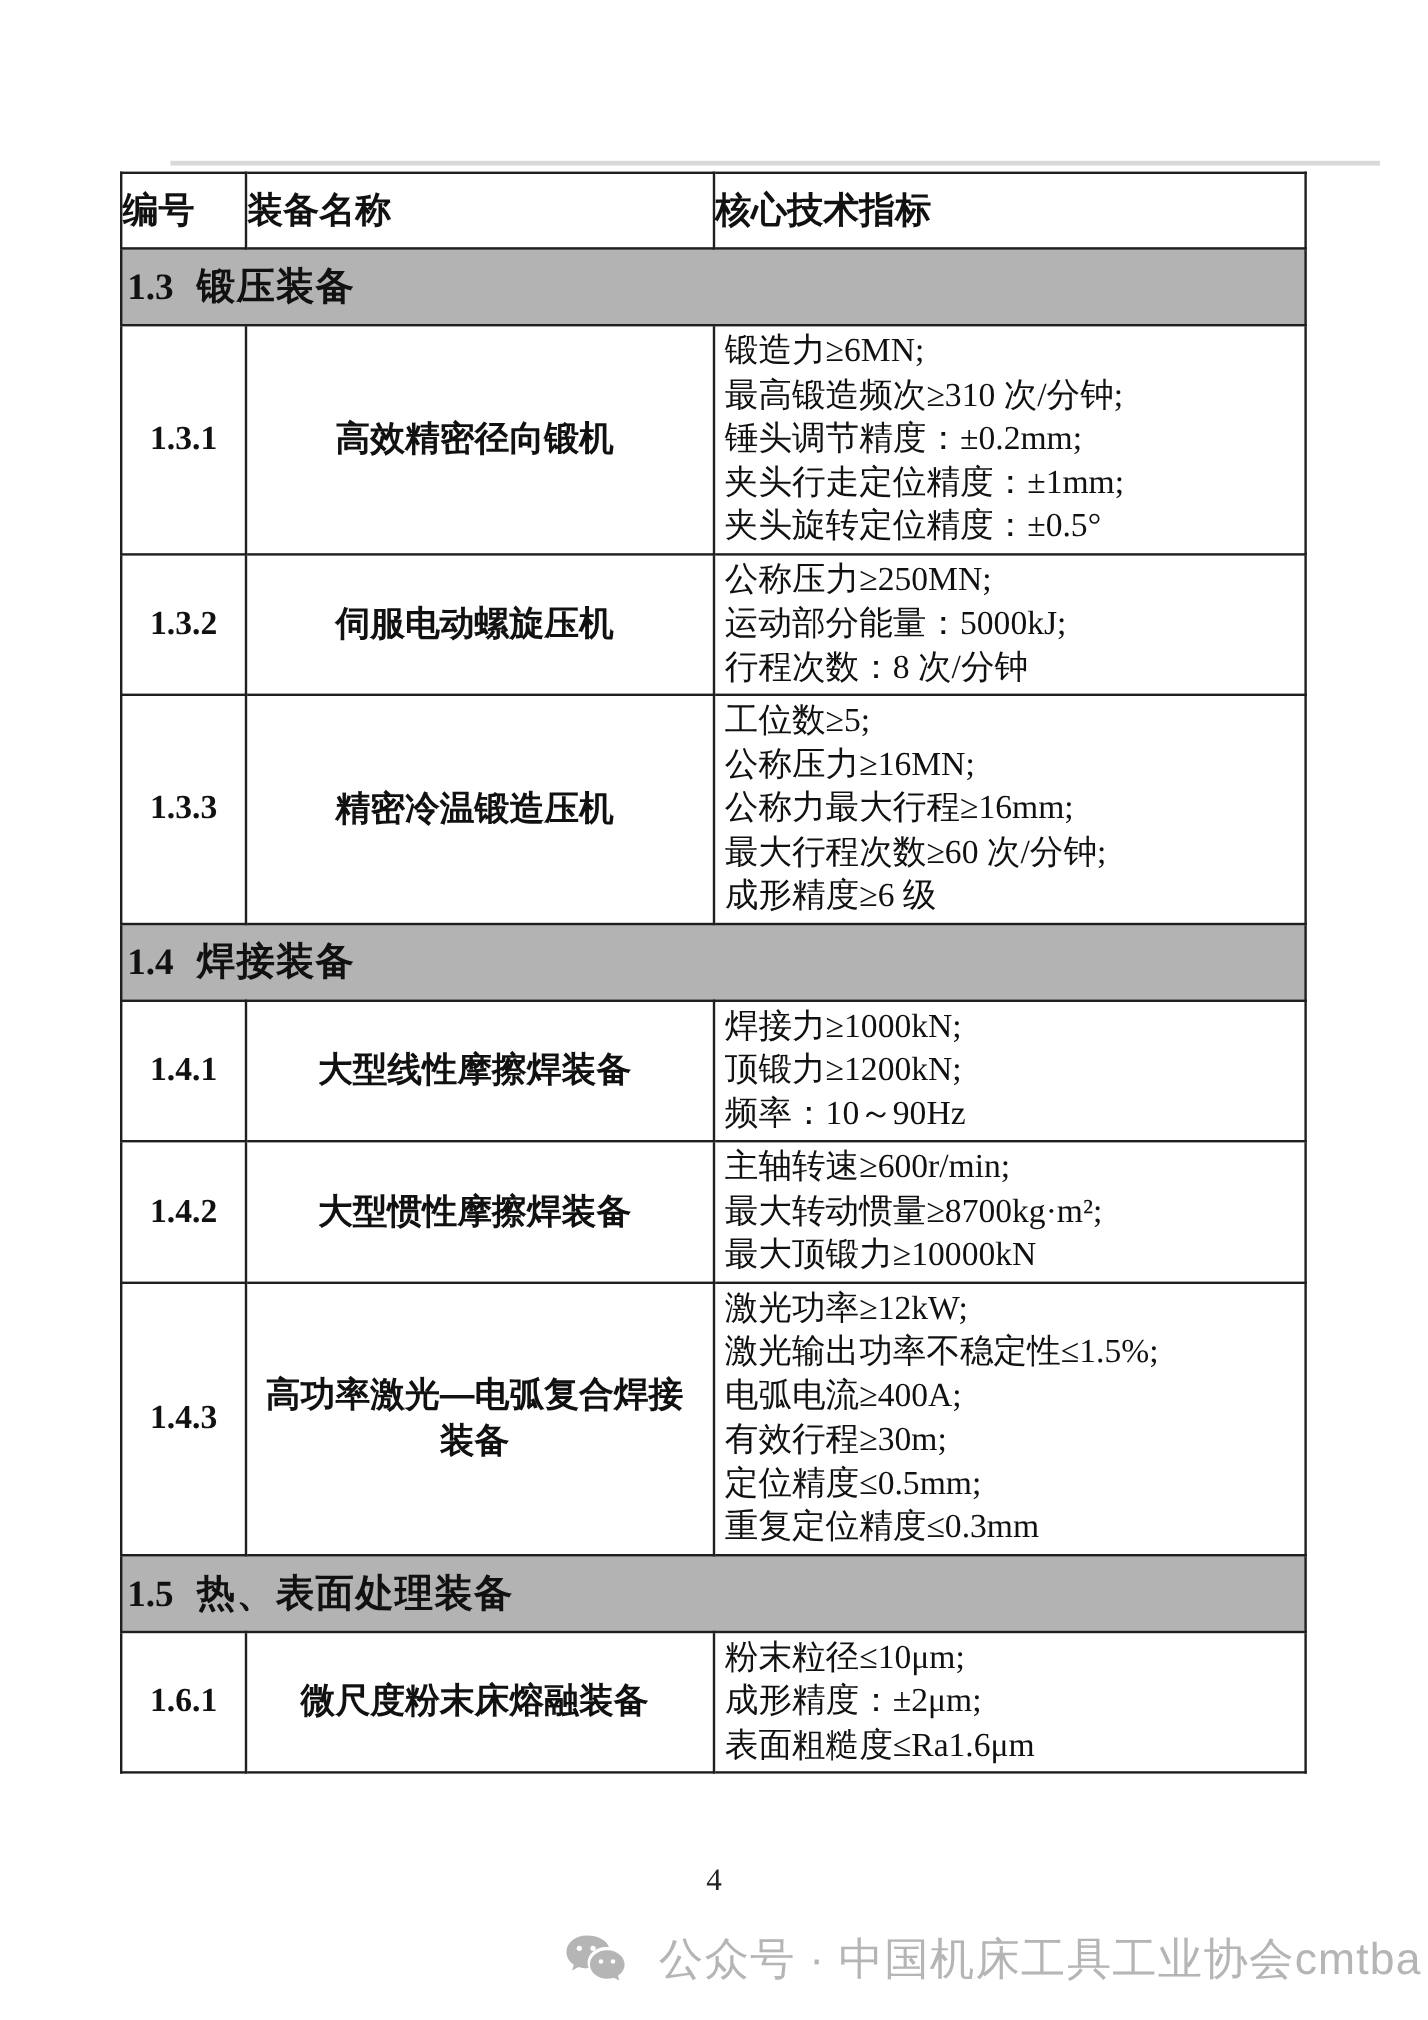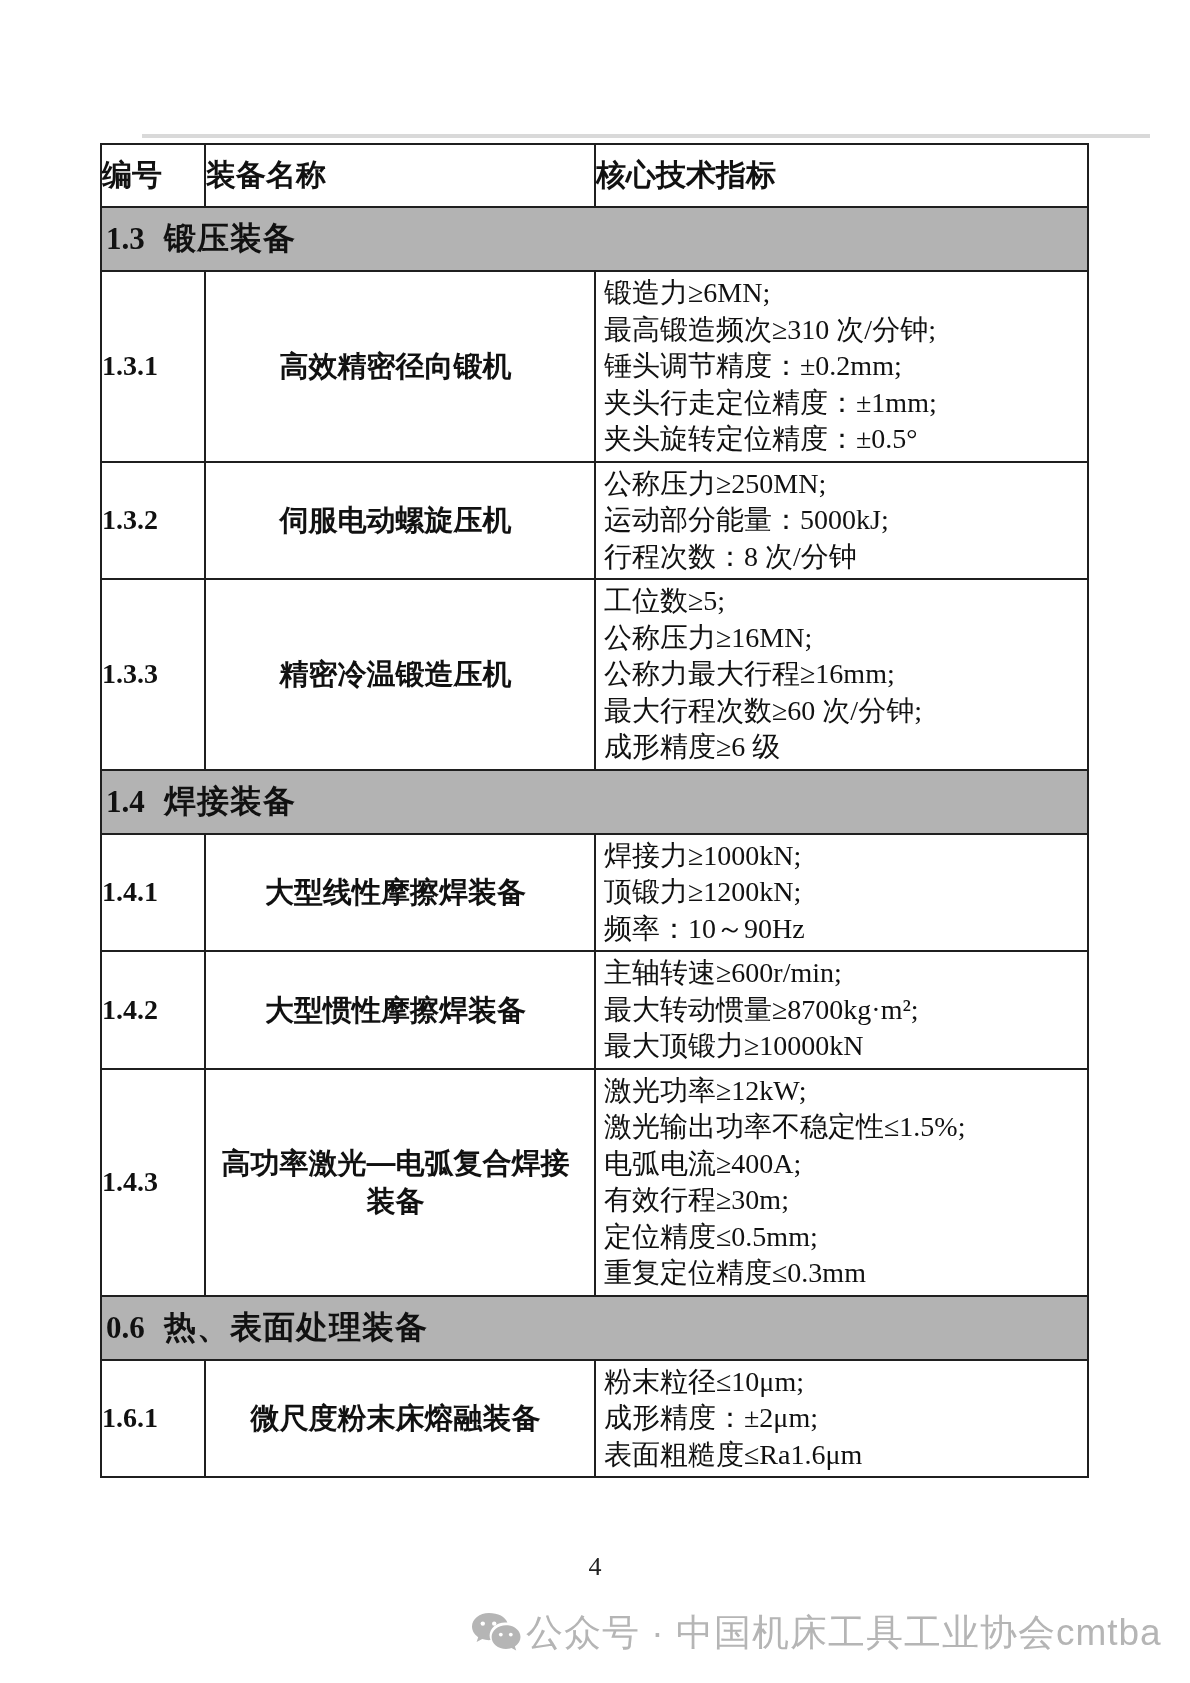--- a/index.html
+++ b/index.html
@@ -48,21 +48,21 @@
   .band-id{
     font-family:"Liberation Serif","DejaVu Serif",serif;
     font-weight:bold;font-size:31px;
     width:58px;flex:0 0 58px;
   }
   .band-title{
     font-family:"Liberation Sans","DejaVu Sans",sans-serif;
     font-weight:bold;font-size:32px;letter-spacing:1px;
   }
   td.cell-id{
-    text-align:left;font-weight:bold;font-size:28px;
+    text-align:center;font-weight:bold;font-size:28px;
     font-family:"Liberation Serif","DejaVu Serif",serif;
   }
   td.cell-name{
     font-family:"Liberation Sans","DejaVu Sans",sans-serif;
     font-weight:bold;font-size:29px;line-height:38px;
     padding:2px 14px 2px 5px;
     text-align:center;
   }
   td.cell-spec{
     font-size:28px;line-height:36.5px;
@@ -77,21 +77,21 @@
   tr.h-6l{height:221px;}
   tr.h-3lc{height:113px;}
 
   .page-number{
     position:absolute;left:0;top:1552px;width:1190px;
     text-align:center;font-size:26px;color:#222;
     font-family:"Liberation Serif","DejaVu Serif",serif;
   }
   .watermark{
     position:absolute;left:470px;top:1605px;height:56px;
-    display:flex;align-items:center;gap:4px;
+    display:flex;align-items:center;gap:27px;
   }
   .watermark-text{
     font-family:"Liberation Sans","DejaVu Sans",sans-serif;
     font-size:37px;color:var(--watermark-color);
     letter-spacing:1px;white-space:nowrap;
   }
   .wechat-icon{display:block;}
 </style>
 </head>
 <body>
@@ -183,21 +183,21 @@
 激光输出功率不稳定性≤1.5%;
 电弧电流≥400A;
 有效行程≥30m;
 定位精度≤0.5mm;
 重复定位精度≤0.3mm</td>
     </tr>
 
     <tr class="band">
       <td colspan="3">
             <div class="band-inner">
-        <span class="band-id">0.6</span>
+        <span class="band-id">1.5</span>
         <span class="band-title">热、表面处理装备</span>
       </div>
           </td>
     </tr>
 
 
     <tr class="h-3lc">
       <td class="cell-id">1.6.1</td>
       <td class="cell-name">微尺度粉末床熔融装备</td>
       <td class="cell-spec">粉末粒径≤10μm;

